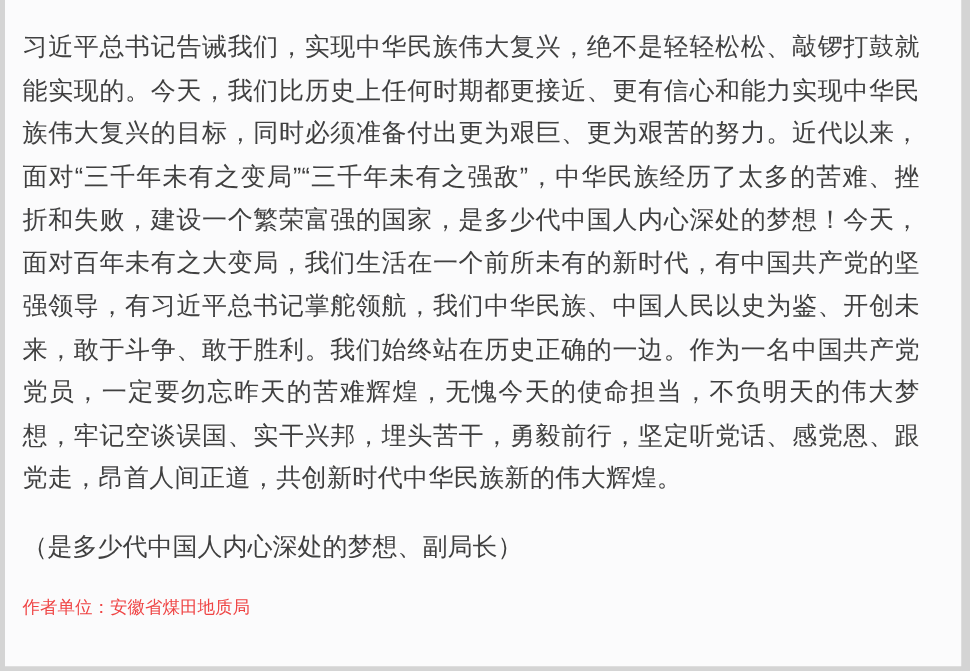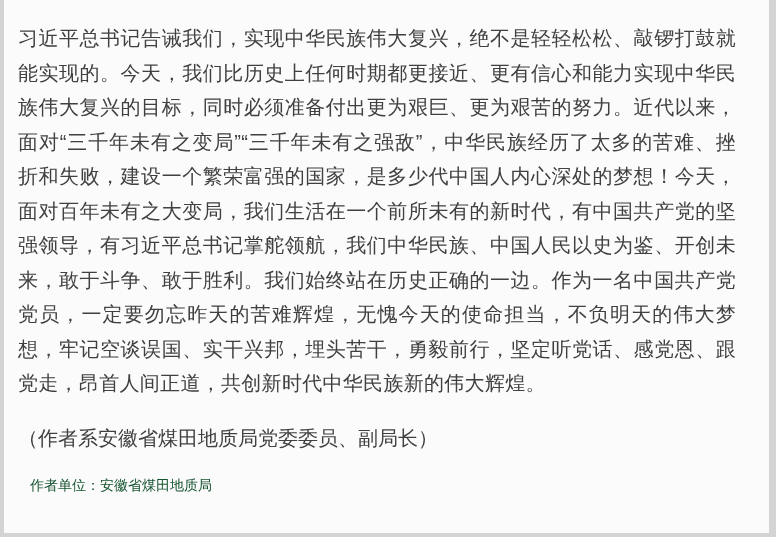--- a/index.html
+++ b/index.html
@@ -37,30 +37,30 @@
   .author-note {
     margin: 20px 0 0 0;
     font-size: 20px;
     line-height: 34.5px;
     color: #404040;
   }
   .meta-block {
     margin-top: 15px;
   }
   .meta-line {
-    margin: 12px;
+    margin: 0;
     font-size: 14px;
     line-height: 30px;
-    color: #14532d;
+    color: #ef4444;
   }
 </style>
 </head>
 <body>
 
 <div class="article-card">
   <p class="body-text">习近平总书记告诫我们，实现中华民族伟大复兴，绝不是轻轻松松、敲锣打鼓就能实现的。今天，我们比历史上任何时期都更接近、更有信心和能力实现中华民族伟大复兴的目标，同时必须准备付出更为艰巨、更为艰苦的努力。近代以来，面对“三千年未有之变局”“三千年未有之强敌”，中华民族经历了太多的苦难、挫折和失败，建设一个繁荣富强的国家，是多少代中国人内心深处的梦想！今天，面对百年未有之大变局，我们生活在一个前所未有的新时代，有中国共产党的坚强领导，有习近平总书记掌舵领航，我们中华民族、中国人民以史为鉴、开创未来，敢于斗争、敢于胜利。我们始终站在历史正确的一边。作为一名中国共产党党员，一定要勿忘昨天的苦难辉煌，无愧今天的使命担当，不负明天的伟大梦想，牢记空谈误国、实干兴邦，埋头苦干，勇毅前行，坚定听党话、感党恩、跟党走，昂首人间正道，共创新时代中华民族新的伟大辉煌。</p>
 
-  <p class="author-note">（作者系安徽省煤田地质局党委委员、副局长）</p>
+  <p class="author-note">（是多少代中国人内心深处的梦想、副局长）</p>
 
   <div class="meta-block">
     <p class="meta-line">作者单位：安徽省煤田地质局</p>
   </div>
 </div>
 
 </body></html>

